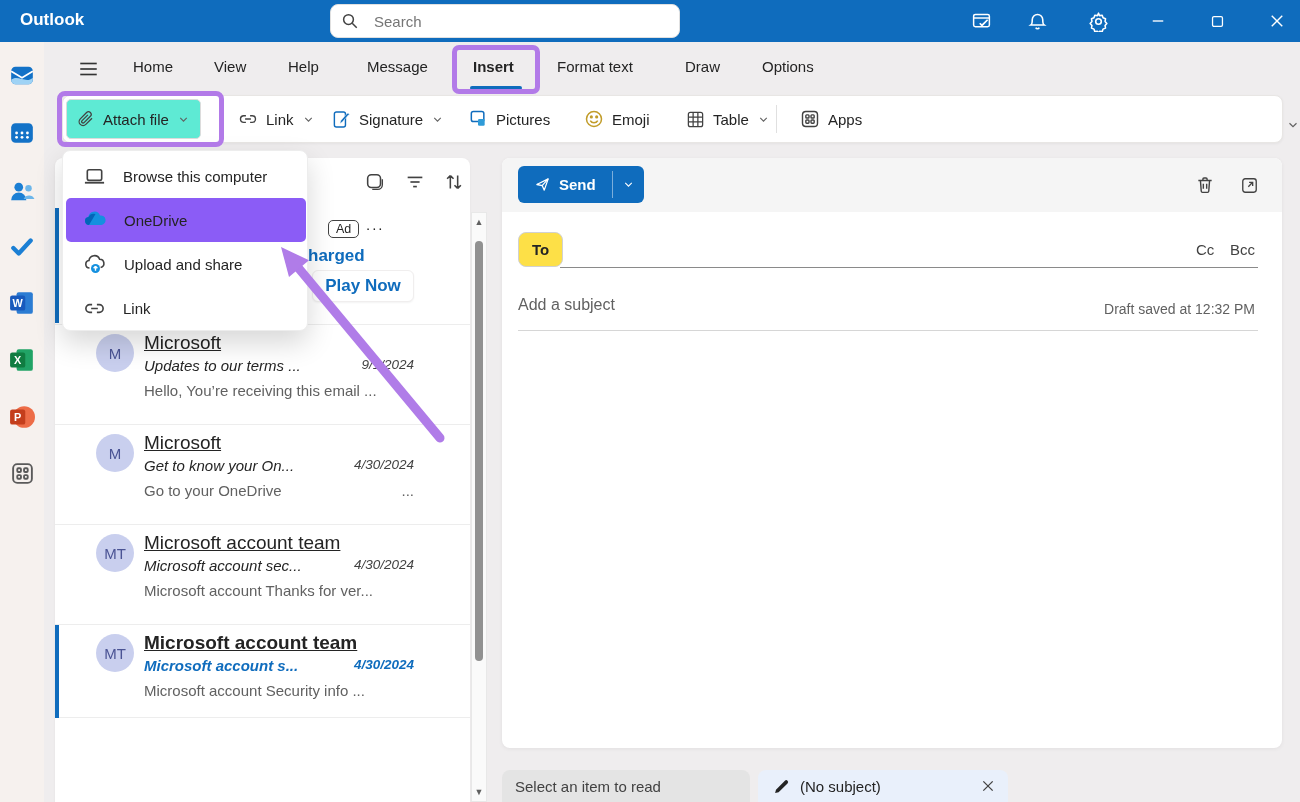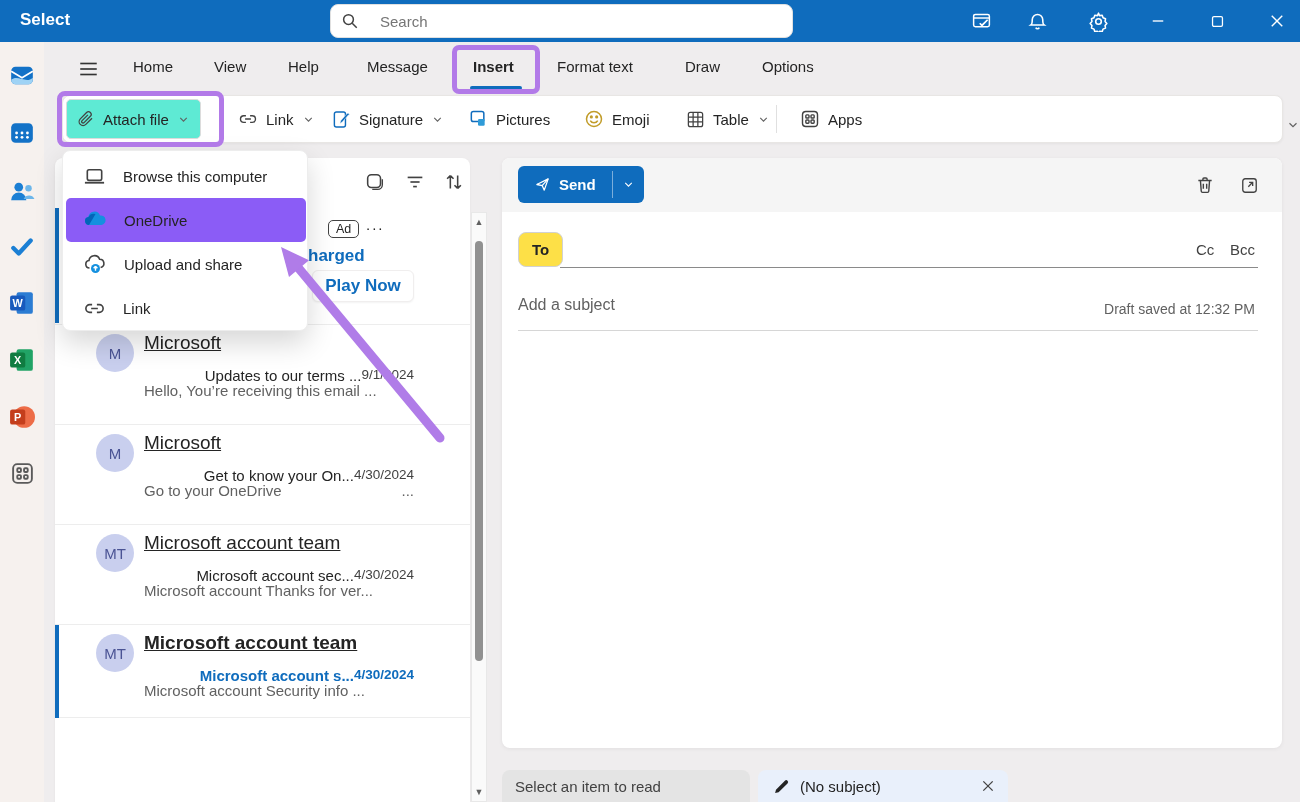--- a/index.html
+++ b/index.html
@@ -3,22 +3,22 @@
 <meta charset="utf-8">
 <style>
   * { margin:0; padding:0; box-sizing:border-box; }
   html,body { width:1300px; height:802px; overflow:hidden; }
   body { font-family:"Liberation Sans", sans-serif; background:#efedee; position:relative; }
   .abs { position:absolute; }
 
   
   .titlebar { left:0; top:0; width:1300px; height:42px; background:#0f6cbd; display:flex; align-items:center; z-index:10; }
   .app-name { position:absolute; left:20px; top:10px; color:#fff; font-weight:700; font-size:17px; }
-  .searchbox { position:absolute; left:330px; top:4px; width:463px; height:34px; background:#fff; border-radius:8px;
-               border:1px solid #e0e0e0; display:flex; align-items:center; padding:0 10px; gap:21px; }
+  .searchbox { position:absolute; left:330px; top:4px; width:350px; height:34px; background:#fff; border-radius:8px;
+               border:1px solid #e0e0e0; display:flex; align-items:center; padding:0 10px; gap:15px; }
   .searchbox input { border:none; outline:none; font-size:15px; color:#424242; width:100%; background:transparent; font-family:inherit; }
   .tb-ico { position:absolute; top:8px; width:26px; height:26px; display:flex; align-items:center; justify-content:center; color:#fff; cursor:pointer; }
 
   
   .rail { left:0; top:42px; width:44px; height:760px; background:#f6f1ee; z-index:5; }
   .rail-ico { position:absolute; left:9px; width:26px; height:26px; display:flex; align-items:center; justify-content:center; }
 
   
   .tab { position:absolute; top:58px; font-size:15px; color:#242424; cursor:pointer; z-index:6; }
   .tab.active { font-weight:700; }
@@ -43,21 +43,21 @@
 
   
   .list-card { left:55px; top:158px; width:415px; height:644px; background:#fff; border-radius:8px 8px 0 0;
                box-shadow:0 1px 3px rgba(0,0,0,.05); z-index:8; }
   .list-header-ico { position:absolute; top:169px; width:26px; height:26px; color:#424242; display:flex; align-items:center; justify-content:center; cursor:pointer; z-index:9; }
   .sel-bar { position:absolute; left:55px; width:4px; background:#0f6cbd; z-index:12; }
   .email-item { position:absolute; left:55px; width:415px; border-bottom:1px solid #ededed; background:#fff; cursor:pointer; z-index:9; }
   .avatar { position:absolute; left:41px; top:9px; width:38px; height:38px; border-radius:50%; background:#c9cfee;
             color:#4a5394; font-size:15px; display:flex; align-items:center; justify-content:center; }
   .sender { position:absolute; left:89px; top:7px; font-size:19px; color:#242424;text-decoration:underline; }
-  .subj-row { position:absolute; left:89px; top:42px; width:270px; display:flex; justify-content:flex-end; }
+  .subj-row { position:absolute; left:89px; top:32px; width:270px; display:flex; justify-content:space-between;font-style:italic; }
   .subject { font-size:15px; color:#242424; white-space:nowrap; overflow:hidden; max-width:185px; }
   .mail-date { font-size:13.5px; color:#424242; white-space:nowrap; }
   .preview { position:absolute; left:89px; top:57px; width:285px; font-size:15px; color:#616161; white-space:nowrap; overflow:hidden; display:flex; justify-content:space-between; }
   .unread .sender { font-weight:700; }
   .unread .subject, .unread .mail-date { color:#0f6cbd; font-weight:700; }
   .ad-badge { position:absolute; left:273px; top:12px; border:1px solid #424242; border-radius:5px; font-size:12.5px;
               color:#242424; padding:1px 7px; }
   .ad-more { position:absolute; left:311px; top:8px; color:#242424; font-size:15px; letter-spacing:2px; cursor:pointer; }
   .ad-headline { position:absolute; left:253px; top:38px; color:#0f6cbd; font-size:17px; font-weight:700; }
   .ad-cta { position:absolute; left:257px; top:62px; width:102px; height:32px; background:#fff; border:1px solid #f0eeee;
@@ -100,21 +100,21 @@
               border:1px solid #ededed; box-shadow:0 12px 28px rgba(0,0,0,.16); z-index:50; }
   .dd-item { position:absolute; left:3px; width:240px; height:44px; display:flex; align-items:center; gap:17px;
              padding-left:17px; font-size:15px; color:#242424; border-radius:5px; cursor:pointer; }
   .dd-item.hover { background:#8b5cf6; }
   svg { display:block; }
 </style>
 </head>
 <body>
 
 <div class="abs titlebar">
-  <span class="app-name">Select</span>
+  <span class="app-name">Outlook</span>
   <div class="searchbox">
     <span>
       <svg width="18" height="18" viewBox="0 0 24 24" fill="none" stroke="#424242" stroke-width="2">
           <circle cx="10" cy="10" r="6.5"></circle>
           <line x1="15" y1="15" x2="21" y2="21"></line>
         </svg>
     </span>
     <input placeholder="Search" style="">
   </div>
   <span class="tb-ico" style="left:968px">

